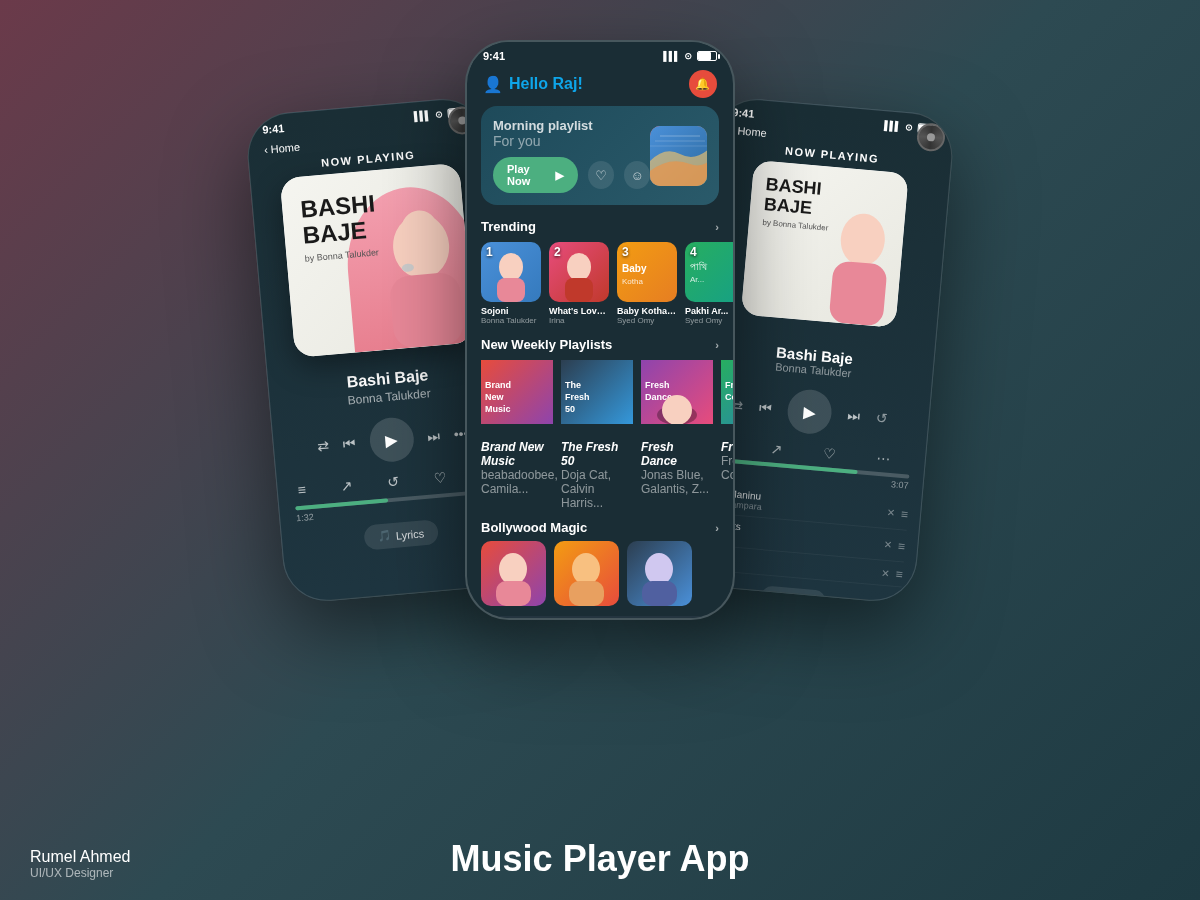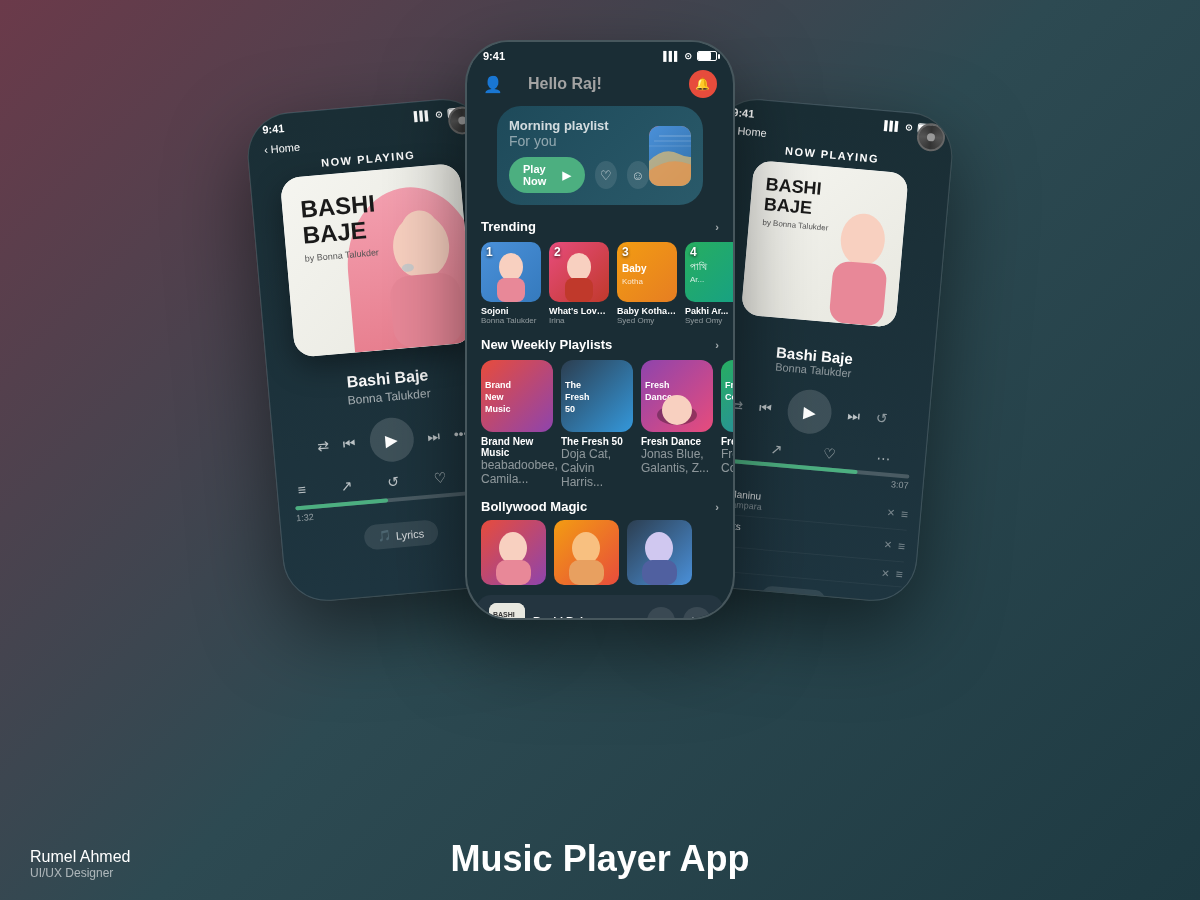--- a/index.html
+++ b/index.html
@@ -282,22 +282,21 @@
     .greeting-row {
       display: flex;
       justify-content: space-between;
       align-items: center;
       padding: 4px 16px 8px;
     }
 
     .greeting-text {
       font-size: 16px;
       font-weight: 700;
-      color: #a3a3a3;
-      margin-left: 19px;
+      color: #0ea5e9;
     }
 
     .notif-btn {
       width: 28px;
       height: 28px;
       background: #e74c3c;
       border-radius: 50%;
       display: flex;
       align-items: center;
       justify-content: center;
@@ -316,23 +315,23 @@
       background: rgba(255,255,255,0.12);
       border-radius: 20px;
       padding: 4px 12px;
       color: rgba(255,255,255,0.8);
       font-size: 11px;
       white-space: nowrap;
       cursor: pointer;
     }
 
     .playlist-hero {
-      margin: 0 30px 10px;
+      margin: 0 14px 10px;
       background: linear-gradient(135deg, #1e4a5a 0%, #2a5a6a 100%);
-      border-radius: 24px;
+      border-radius: 16px;
       padding: 12px;
       display: flex;
       justify-content: space-between;
       align-items: center;
     }
 
     .playlist-info {}
     .playlist-label {
       color: rgba(255,255,255,0.8);
       font-size: 13px;
@@ -450,30 +449,31 @@
       overflow: hidden;
     }
 
     .release-card {
       width: 72px;
       flex-shrink: 0;
     }
 
     .release-thumb {
       width: 72px;
-      height: 72px;
-      border-radius: 12px;
+      height: 64px;
+      border-radius: 0;
       overflow: hidden;
     }
 
     .release-title {
       color: white;
-      font-size: 10px;
+      font-size: 12px;
       font-weight: 600;
-      margin-top: 4px;
+      margin-top: 16px;
+      font-style: italic;
     }
     .release-artists {
       color: rgba(255,255,255,0.5);
       font-size: 12px;
     }
 
     
     .mini-player {
       background: #243540;
       margin: 6px 10px 0;

